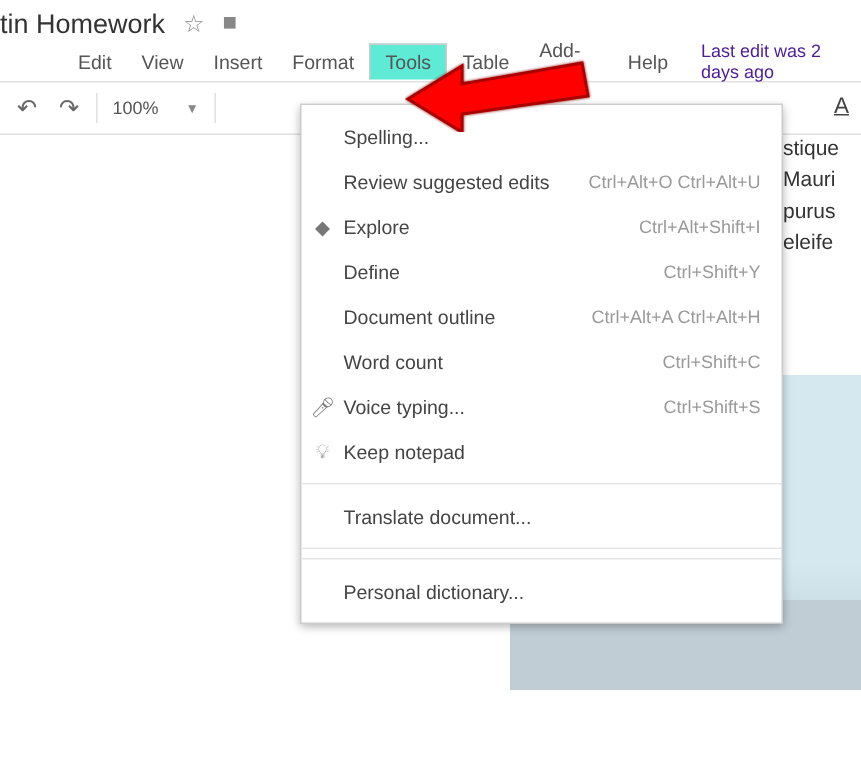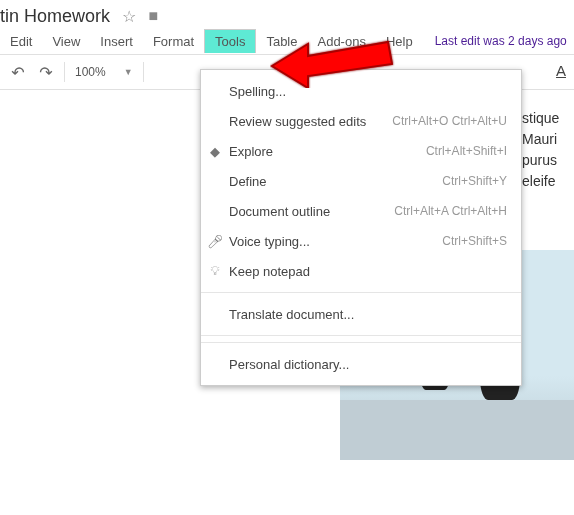--- a/index.html
+++ b/index.html
@@ -1,37 +1,37 @@
 <!DOCTYPE html>
 <html><head>
 <meta charset="utf-8">
 <style>
 * { margin: 0; padding: 0; box-sizing: border-box; }
 body { font-family: Arial, sans-serif; font-size: 13px; color: #333; background: #fff; width: 574px; height: 515px; overflow: hidden; position: relative; }
 .title-bar { display: flex; align-items: center; padding: 6px 12px 2px 0; height: 28px; }
 .doc-title { font-size: 18px; color: #333; padding: 0 6px 0 0; }
 .star-icon { color: #888; font-size: 16px; padding: 0 6px; }
 .folder-icon { color: #888; font-size: 16px; padding: 0 6px; }
-.menu-bar { display: flex; align-items: center; height: 26px; }
+.menu-bar { display: flex; align-items: center; height: 26px; padding-left: 42px; }
 .menu-item { padding: 4px 10px; color: #555; cursor: pointer; font-size: 13px; }
 .menu-item.active { background: #5eead4; border: 1px solid #ccc; border-bottom: none; position: relative; z-index: 11; }
 .last-edit { color: #4c1d95; font-size: 12px; padding-left: 12px; }
 .toolbar { display: flex; align-items: center; height: 36px; border-top: 1px solid #e0e0e0; border-bottom: 1px solid #e0e0e0; padding: 0 4px; }
 .tb-btn { width: 28px; height: 28px; display: flex; align-items: center; justify-content: center; color: #666; font-size: 16px; }
 .tb-sep { width: 1px; height: 20px; background: #e0e0e0; margin: 0 4px; }
 .zoom { display: flex; align-items: center; padding: 0 6px; color: #555; font-size: 12px; gap: 12px; }
 .zoom .arrow { font-size: 9px; margin-left: 6px; color: #888; }
 .dropdown { position: absolute; top: 69px; left: 200px; width: 322px; background: #fff; border: 1px solid #ccc; box-shadow: 0 2px 6px rgba(0,0,0,0.3); z-index: 10; padding: 6px 0; }
 .dd-item { display: flex; align-items: center; height: 30px; padding: 0 14px 0 28px; position: relative; cursor: pointer; color: #444; }
 .dd-label { flex: 1; font-size: 13px; }
 .dd-shortcut { color: #999; font-size: 12px; }
 .dd-icon { position: absolute; left: 6px; width: 16px; text-align: center; color: #777; font-size: 13px; }
 .dd-sep { height: 1px; background: #e5e5e5; margin: 6px 0; }
 .u-btn { position: absolute; right: 8px; top: 62px; text-decoration: underline; font-size: 15px; color: #444; }
-.doc-content { position: absolute; right: 0; top: 108px; width: 52px; overflow: hidden; }
+.doc-content { position: absolute; right: 0; top: 88px; width: 52px; overflow: hidden; }
 .doc-text { font-size: 14px; color: #333; line-height: 1.5; white-space: nowrap; }
 .penguin-img { position: absolute; right: 0; top: 250px; width: 234px; height: 210px; background: linear-gradient(to bottom, #d5e8f0 60%, #b8c8d0 100%); }
 .peng1 { position: absolute; left: 80px; top: 60px; width: 30px; height: 80px; background: #222; border-radius: 50% 50% 20% 20%; }
 .peng1::before { content: ''; position: absolute; left: 8px; top: 24px; width: 14px; height: 40px; background: #f5f5f0; border-radius: 40%; }
 .peng2 { position: absolute; left: 140px; top: 40px; width: 40px; height: 110px; background: #222; border-radius: 50% 50% 20% 20%; }
 .peng2::before { content: ''; position: absolute; left: 10px; top: 30px; width: 20px; height: 55px; background: #f5f5f0; border-radius: 40%; }
 .ground { position: absolute; bottom: 0; left: 0; right: 0; height: 60px; background: #c0cdd4; }
 .arrow-ann { position: absolute; top: 28px; left: 270px; z-index: 20; pointer-events: none; }
 </style>
 </head>
@@ -96,20 +96,24 @@
   </div>
   <div class="dd-item">
     <span class="dd-label">Define</span>
     <span class="dd-shortcut">Ctrl+Shift+Y</span>
   </div>
   <div class="dd-item">
     <span class="dd-label">Document outline</span>
     <span class="dd-shortcut">Ctrl+Alt+A Ctrl+Alt+H</span>
   </div>
   <div class="dd-item">
+    <span class="dd-label">Word count</span>
+    <span class="dd-shortcut">Ctrl+Shift+C</span>
+  </div>
+  <div class="dd-item">
     <span class="dd-icon">🎤︎</span>
     <span class="dd-label">Voice typing...</span>
     <span class="dd-shortcut">Ctrl+Shift+S</span>
   </div>
   <div class="dd-item">
     <span class="dd-icon">💡︎</span>
     <span class="dd-label">Keep notepad</span>
   </div>
   <div class="dd-sep"></div>
   <div class="dd-item">

